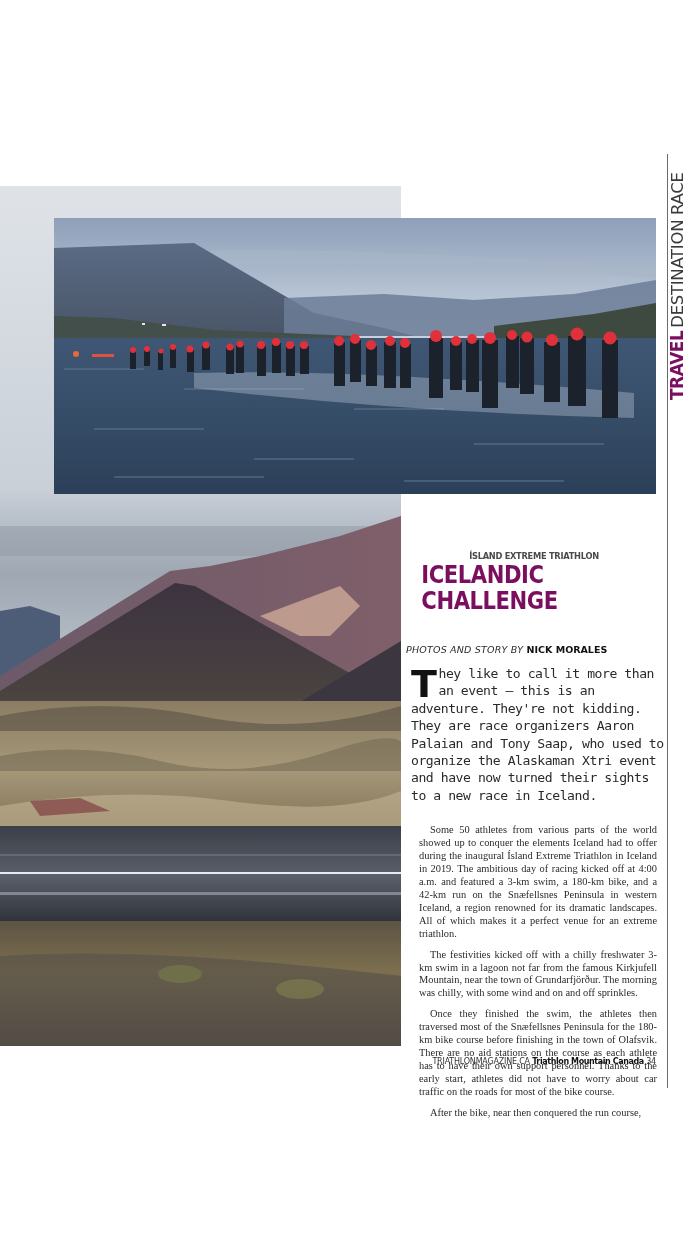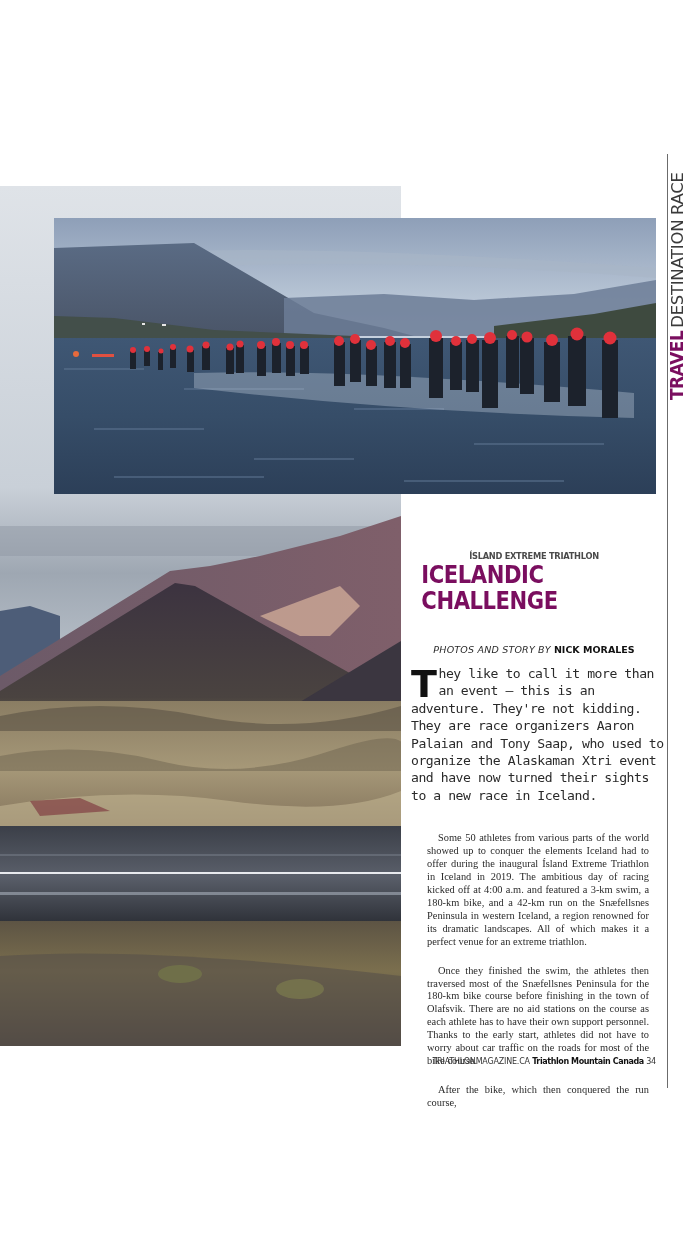--- a/index.html
+++ b/index.html
@@ -41,21 +41,21 @@
     font-family: "DejaVu Sans", sans-serif; font-weight: 700; font-size: 9px; color: #4a4a4a;
     letter-spacing: -0.3px; transform: scaleX(0.92);
   }
   .headline {
     position: absolute; left: 406px; width: 256px; top: 562px; text-align: left;
     font-family: "DejaVu Sans", sans-serif; font-weight: 900; color: #7a0e5f;
     font-size: 24px; line-height: 26px; letter-spacing: -0.5px;
   }
   .headline span { display: block; transform: scaleX(0.88); }
   .byline {
-    position: absolute; left: 406px; width: 256px; top: 644px; text-align: center;
+    position: absolute; left: 406px; width: 256px; top: 644px; text-align: left;
     font-family: "DejaVu Sans", sans-serif; font-size: 9.5px; color: #2b2b2b; font-style: italic;
     letter-spacing: 0.2px;
   }
   .byline b { font-style: normal; font-weight: 900; color: #111; letter-spacing: 0; }
 
   
   .lead {
     position: absolute; left: 411px; width: 254px; top: 665px;
     font-family: "DejaVu Sans Mono", monospace; font-size: 13.1px; line-height: 17.4px; color: #2a2a2a;
     letter-spacing: -0.45px;
@@ -64,21 +64,21 @@
     float: left; font-family: "DejaVu Sans", sans-serif; font-weight: 900; font-size: 38px;
     line-height: 30px; margin: 4px 2px 0 0; color: #111; height: 30px;
   }
 
   
   .body-copy {
     position: absolute; left: 411px; width: 254px; top: 816px;
     font-family: "Liberation Serif", serif; font-size: 10.4px; line-height: 12.95px; color: #2a2a2a;
     text-align: justify;
   }
-  .body-copy p { margin: 16px; text-indent: 11px; }
+  .body-copy p { margin: 8px; text-indent: 11px; }
 
   
   .folio {
     position: absolute; right: 44px; top: 1057px; font-family: "DejaVu Sans", sans-serif;
     font-size: 8px; color: #333; letter-spacing: -0.2px; white-space: nowrap;
   }
   .folio .site { font-weight: 400; margin-top: 17px; }
   .folio .mag { font-weight: 900; color: #111; letter-spacing: -0.4px; }
   .folio .num { font-weight: 400; }
 </style>
@@ -280,22 +280,23 @@
     <span>PHOTOS AND STORY BY</span>
     <b>NICK MORALES</b>
   </div>
 
   <div class="lead">
     <span class="dropcap">T</span><span>hey like to call it more than an event – this is an adventure. They're not kidding. They are race organizers Aaron Palaian and Tony Saap, who used to organize the Alaskaman Xtri event and have now turned their sights to a new race in Iceland.</span>
   </div>
 
   <div class="body-copy">
     <p>Some 50 athletes from various parts of the world showed up to conquer the elements Iceland had to offer during the inaugural Ísland Extreme Triathlon in Iceland in 2019. The ambitious day of racing kicked off at 4:00 a.m. and featured a 3-km swim, a 180-km bike, and a 42-km run on the Snæfellsnes Peninsula in western Iceland, a region renowned for its dramatic landscapes. All of which makes it a perfect venue for an extreme triathlon.</p>
+    <p>The festivities kicked off with a chilly freshwater 3-km swim in a lagoon not far from the famous Kirkjufell Mountain, near the town of Grundarfjörður. The morning was chilly, with some wind and on and off sprinkles.</p>
     <p>Once they finished the swim, the athletes then traversed most of the Snæfellsnes Peninsula for the 180-km bike course before finishing in the town of Olafsvik. There are no aid stations on the course as each athlete has to have their own support personnel. Thanks to the early start, athletes did not have to worry about car traffic on the roads for most of the bike course.</p>
-    <p>After the bike, which then conquered the run course,</p>
+    <p>After the bike, near then conquered the run course,</p>
   </div>
 
   <div class="folio">
     <span class="site">TRIATHLONMAGAZINE.CA</span>
     <span class="mag">Triathlon Mountain Canada</span>
     <span class="num">34</span>
   </div>
 
 </div>
 

